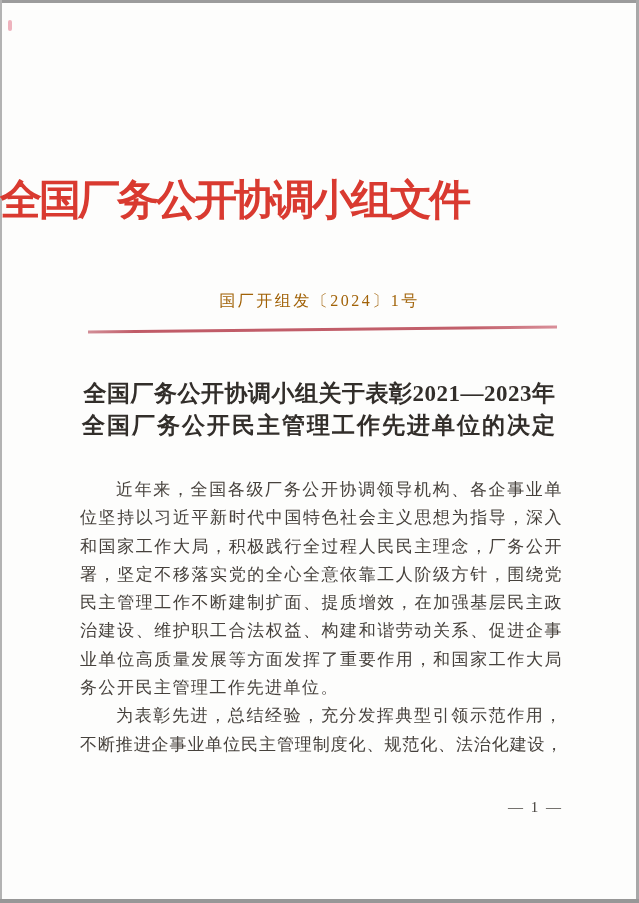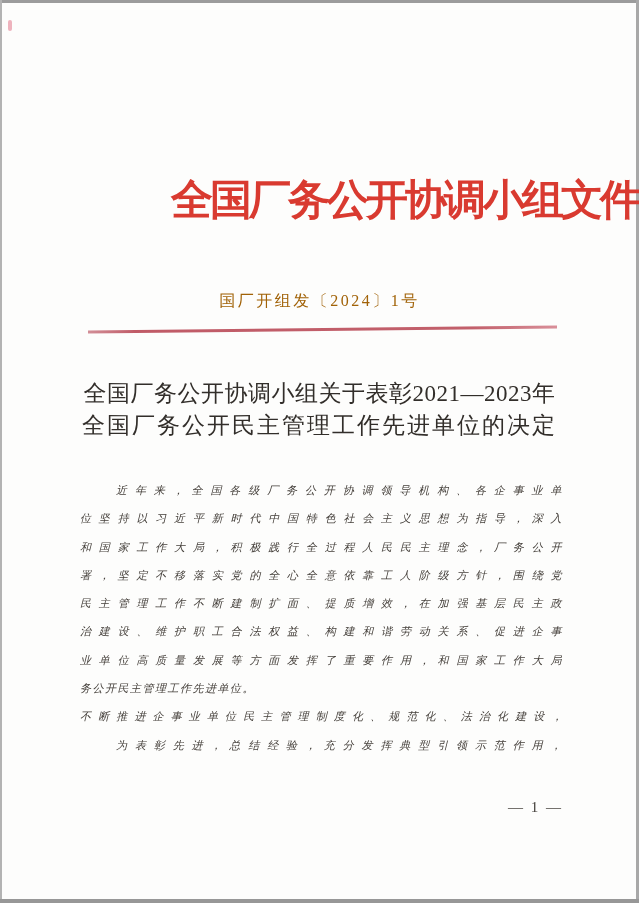--- a/index.html
+++ b/index.html
@@ -28,21 +28,21 @@
     left: 8px; top: 20px;
     width: 4px; height: 11px;
     background: #eeb3bd;
     border-radius: 2px;
   }
 
   .letterhead-title {
     position: absolute;
     left: 0; top: 172px;
     width: 639px;
-    text-align: right;
+    text-align: left;
     font-size: 42px;
     font-weight: bold;
     letter-spacing: -3px;
     color: #d93a30;
     white-space: nowrap;
   }
 
   .doc-number {
     position: absolute;
     left: 0; top: 291px;
@@ -62,46 +62,45 @@
     background: linear-gradient(to right, #d28e97, #c05b67 10%, #c2606b 82%, #d98f99);
     transform: rotate(-0.6deg);
   }
 
   .doc-title {
     position: absolute;
     left: 0; top: 378px;
     width: 639px;
     text-align: center;
     color: #322e2a;
-    font-weight: normal;
+    font-weight: bold;
   }
   .doc-title .t-line {
     font-size: 23px;
     line-height: 32px;
     white-space: nowrap;
   }
   .doc-title .t-line.l1 { letter-spacing: 0.5px; }
   .doc-title .t-line.l2 { letter-spacing: 2px; }
 
   .body-text {
     position: absolute;
     left: 80px; top: 476px;
     width: 483px;
     color: #46413c;
   }
   .line {
     height: 28.3px;
     line-height: 28.3px;
-    font-size: 11px;
+    font-size: 17px;
     letter-spacing: 1.5px;
     text-align: justify;
     text-align-last: justify;
     overflow: hidden;
     white-space: normal;
-    font-style: italic;
   }
   .line.indent { text-indent: 36px; }
   .line.para-end { text-align: center; text-align-last: left; }
   .line.tight { letter-spacing: 0.55px; }
 
   .page-number {
     position: absolute;
     top: 799px;
     left: 478px;
     width: 115px;
@@ -136,19 +135,19 @@
 
   <div class="body-text">
     <div class="line indent">近年来，全国各级厂务公开协调领导机构、各企事业单</div>
     <div class="line">位坚持以习近平新时代中国特色社会主义思想为指导，深入</div>
     <div class="line">和国家工作大局，积极践行全过程人民民主理念，厂务公开</div>
     <div class="line">署，坚定不移落实党的全心全意依靠工人阶级方针，围绕党</div>
     <div class="line">民主管理工作不断建制扩面、提质增效，在加强基层民主政</div>
     <div class="line">治建设、维护职工合法权益、构建和谐劳动关系、促进企事</div>
     <div class="line">业单位高质量发展等方面发挥了重要作用，和国家工作大局</div>
     <div class="line para-end">务公开民主管理工作先进单位。</div>
+    <div class="line indent">为表彰先进，总结经验，充分发挥典型引领示范作用，</div>
     <div class="line tight">不断推进企事业单位民主管理制度化、规范化、法治化建设，</div>
-    <div class="line indent">为表彰先进，总结经验，充分发挥典型引领示范作用，</div>
   </div>
 
   <div class="page-number">— 1 —</div>
 
 </div>
 
 </body></html>

